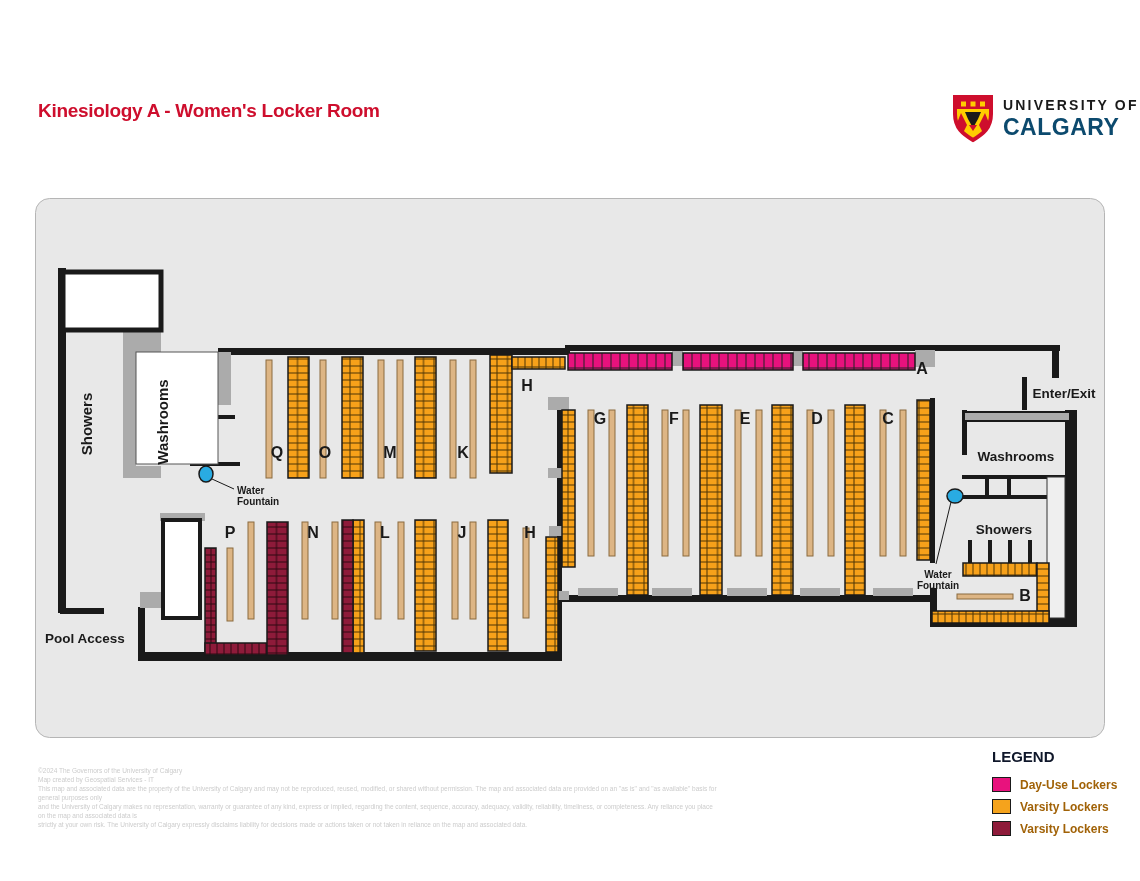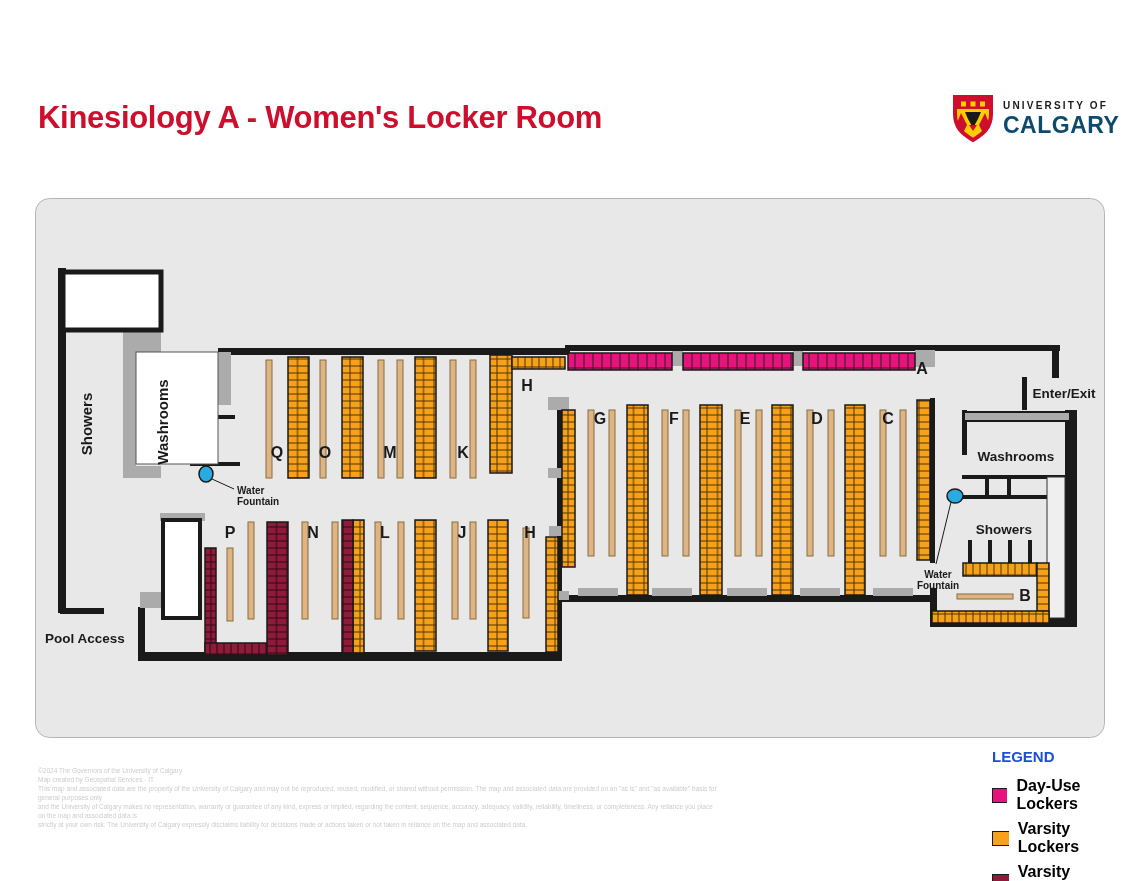--- a/index.html
+++ b/index.html
@@ -1,37 +1,37 @@
 <!DOCTYPE html>
 <html><head>
 <meta charset="utf-8">
 <style>
   html,body{margin:0;padding:0;background:#fff;}
   .page{position:relative;width:1140px;height:881px;background:#ffffff;overflow:hidden;
         font-family:"Liberation Sans", sans-serif;}
-  .title{position:absolute;left:38px;top:100px;margin:0;font-size:31px;font-weight:bold;
+  .title{position:absolute;left:38px;top:100px;margin:0;font-size:19px;font-weight:bold;
          letter-spacing:-0.3px;color:#CE0E2D;}
   
   .logo{position:absolute;left:952px;top:95px;display:flex;align-items:center;gap:9px;}
-  .logo-text .l1{font-size:10px;font-weight:bold;letter-spacing:2.2px;color:#1a1a1a;}
+  .logo-text .l1{font-size:14px;font-weight:bold;letter-spacing:2.2px;color:#1a1a1a;text-align:center;}
   .logo-text .l2{font-size:23px;font-weight:bold;letter-spacing:0.5px;color:#0c4a6e;margin-top:1px;}
   
   .floorplan{position:absolute;left:35px;top:198px;}
   .sec{font:bold 16px "Liberation Sans",sans-serif;fill:#1a1a1a;text-anchor:middle;}
   .room{font:bold 13.5px "Liberation Sans",sans-serif;fill:#1a1a1a;text-anchor:middle;}
   .roomv{font:bold 15px "Liberation Sans",sans-serif;fill:#1a1a1a;text-anchor:middle;}
   .tiny{font:bold 10px "Liberation Sans",sans-serif;fill:#1a1a1a;}
   .tinym{font:bold 10px "Liberation Sans",sans-serif;fill:#1a1a1a;text-anchor:middle;}
   
   .disclaimer{position:absolute;left:38px;top:766px;color:#cccccc;font-size:6.5px;line-height:9px;width:680px;}
   
   .legend{position:absolute;left:992px;top:748px;width:130px;}
-  .legend-title{font-size:15px;font-weight:bold;color:#1d4ed8;margin-bottom:12px;}
+  .legend-title{font-size:15px;font-weight:bold;color:#0f172a;margin-bottom:12px;}
   .legend-row{display:flex;align-items:center;gap:9px;margin-bottom:7px;}
-  .legend-label{font-size:16px;font-weight:bold;color:#000000;}
+  .legend-label{font-size:12px;font-weight:bold;color:#a16207;}
 </style>
 </head>
 <body>
 
 <div class="page">
 
   <h1 class="title">Kinesiology A - Women's Locker Room</h1>
 
   <div class="logo">
     <svg width="42" height="48" viewBox="0 0 42 48">

